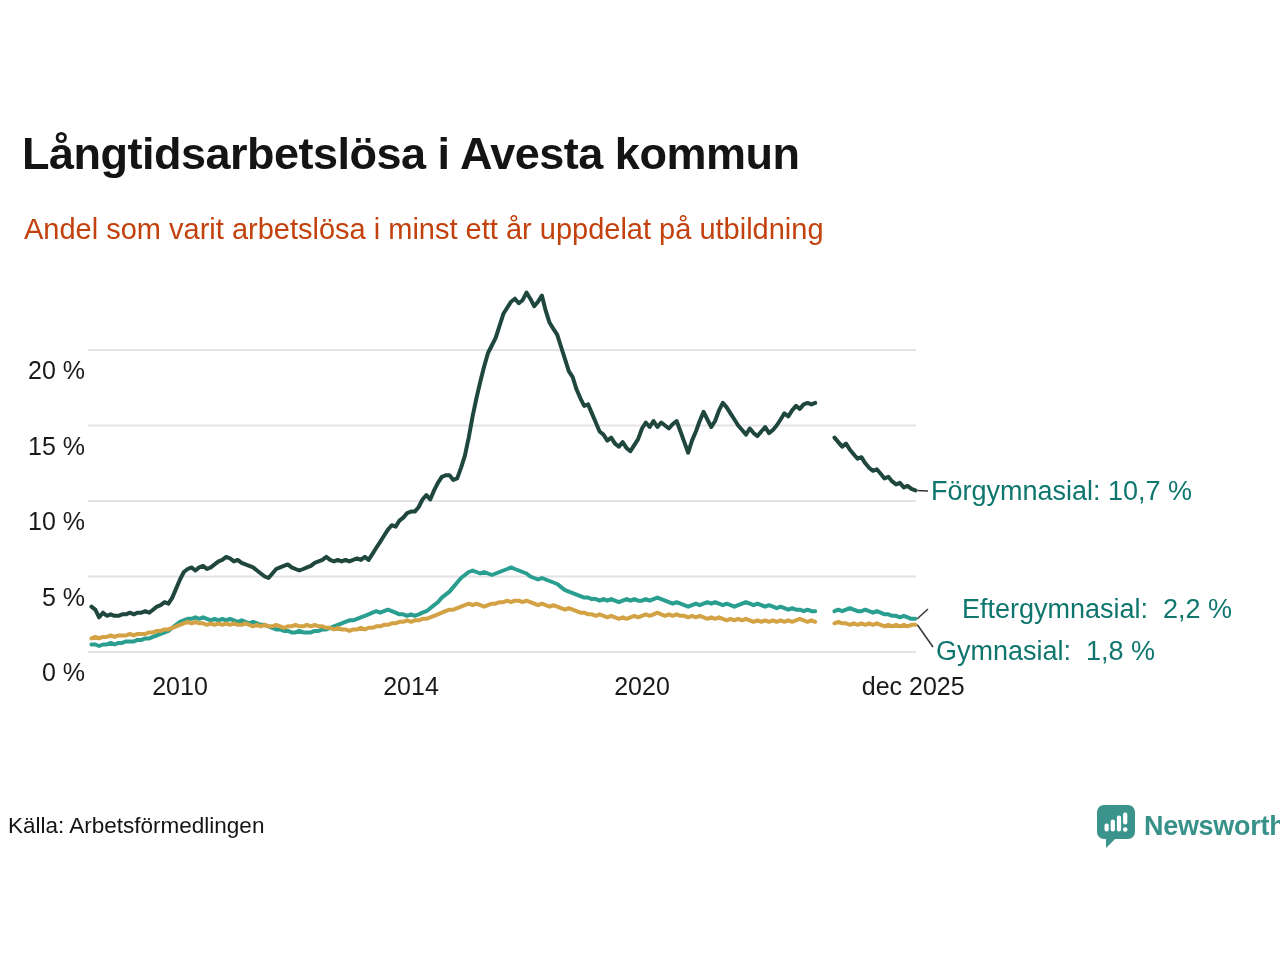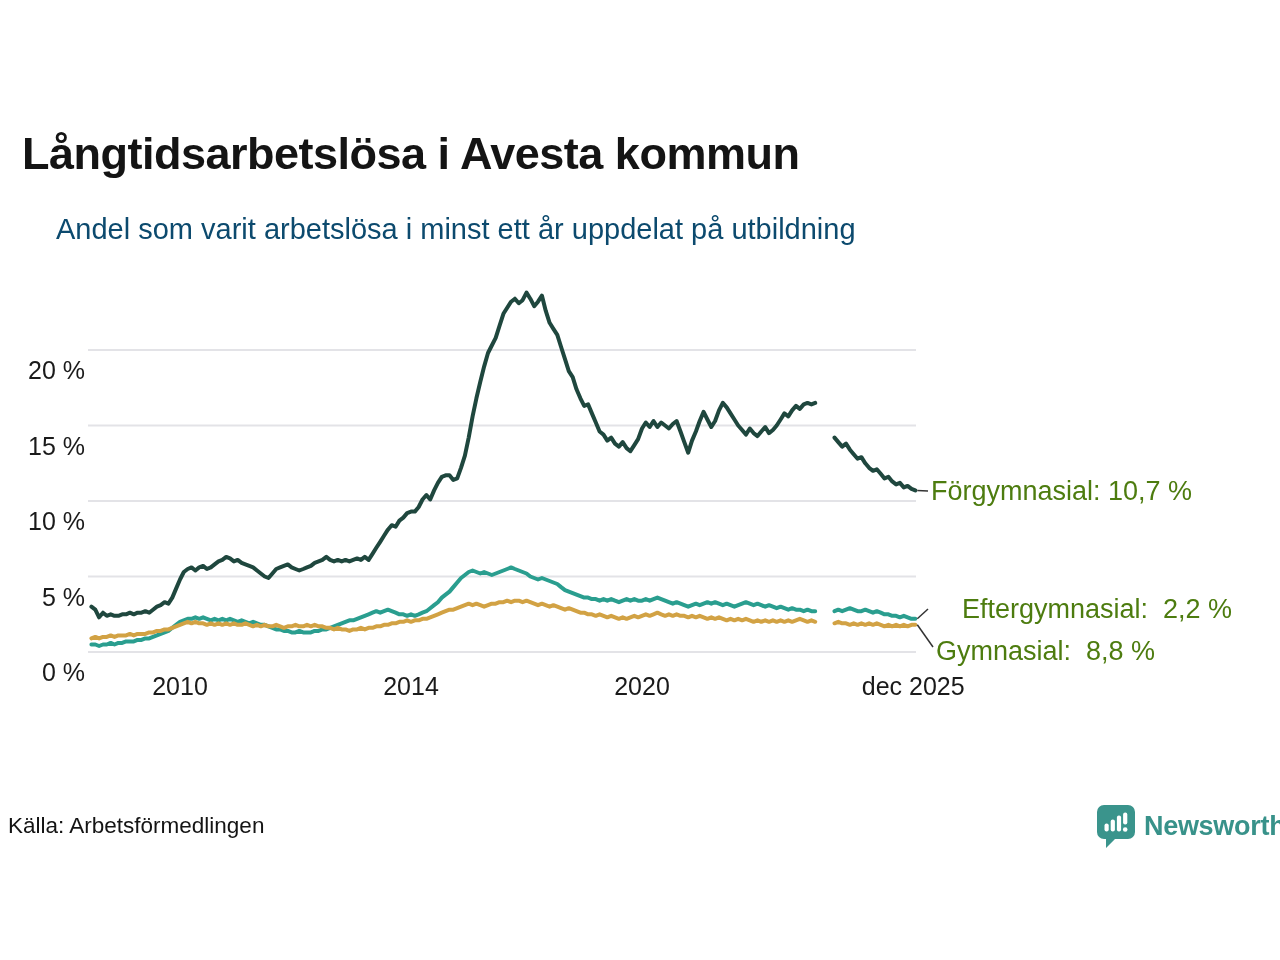--- a/index.html
+++ b/index.html
@@ -1,24 +1,24 @@
 <!DOCTYPE html>
 <html><head>
 <meta charset="utf-8">
 <style>
   html,body{margin:0;padding:0;background:#ffffff;}
   #page{position:relative;width:1280px;height:960px;background:#ffffff;overflow:hidden;
         font-family:"Liberation Sans","DejaVu Sans",sans-serif;color:#1a1a1a;}
   .title{position:absolute;left:22px;top:128px;font-size:45px;font-weight:700;
          letter-spacing:-0.5px;color:#141414;}
-  .subtitle{position:absolute;left:24px;top:213px;font-size:29px;font-weight:400;color:#0c4a6e;margin-left:32px;}
+  .subtitle{position:absolute;left:24px;top:213px;font-size:29px;font-weight:400;color:#c2410c;}
   #chart-svg{position:absolute;left:0;top:0;}
   .ytick{position:absolute;left:0;width:85px;text-align:right;font-size:25px;line-height:30px;color:#1a1a1a;margin-top:20px;}
   .xtick{position:absolute;font-size:25px;line-height:30px;color:#1a1a1a;white-space:nowrap;transform:translateX(-50%);}
-  .series-label{position:absolute;font-size:27px;line-height:34px;color:#4d7c0f;white-space:pre;text-align:right;}
+  .series-label{position:absolute;font-size:27px;line-height:34px;color:#0f766e;white-space:pre;text-align:right;}
   #label-forgymnasial{left:931px;top:474px;}
   #label-eftergymnasial{left:931px;top:592px;margin-left:31px;}
   #label-gymnasial{left:936px;top:634px;}
   .footnote{position:absolute;left:8px;top:742px;width:1240px;font-size:22.5px;line-height:28px;color:#141414;}
   .source{position:absolute;left:8px;top:813px;font-size:22.5px;color:#141414;}
   .logo{position:absolute;left:1096px;top:804px;display:flex;align-items:center;gap:8px;}
   .logo-text{font-size:27px;font-weight:600;color:#38928a;letter-spacing:-0.3px;}
 </style>
 </head>
 <body>
@@ -51,21 +51,21 @@
     </div>
   <div id="xticks">
       <div class="xtick" style="left: 180px; top: 671px; text-align: center;">2010</div>
       <div class="xtick" style="left: 411px; top: 671px;">2014</div>
       <div class="xtick" style="left: 642px; top: 671px;">2020</div>
       <div class="xtick" style="left: 913.194px; top: 671px;">dec 2025</div>
     </div>
 
   <div class="series-label" id="label-forgymnasial">Förgymnasial: 10,7 %</div>
   <div class="series-label" id="label-eftergymnasial">Eftergymnasial:  2,2 %</div>
-  <div class="series-label" id="label-gymnasial">Gymnasial:  8,8 %</div>
+  <div class="series-label" id="label-gymnasial">Gymnasial:  1,8 %</div>
 
   <div class="source">Källa: Arbetsförmedlingen</div>
 
   <div class="logo">
     <svg width="40" height="44" viewBox="0 0 40 44">
       <path d="M8 1 h24 a7 7 0 0 1 7 7 v20 a7 7 0 0 1 -7 7 h-13 l-9 9 v-9 h-2 a7 7 0 0 1 -7 -7 v-20 a7 7 0 0 1 7 -7 z" fill="#3a948c"></path>
       <rect x="8.5" y="19.5" width="4.2" height="8" rx="2" fill="#ffffff"></rect>
       <rect x="14.7" y="15.5" width="4.2" height="12" rx="2" fill="#ffffff"></rect>
       <rect x="20.9" y="11.5" width="4.2" height="16" rx="2" fill="#ffffff"></rect>
       <rect x="27.1" y="8.5" width="4.2" height="12" rx="2" fill="#ffffff"></rect>

